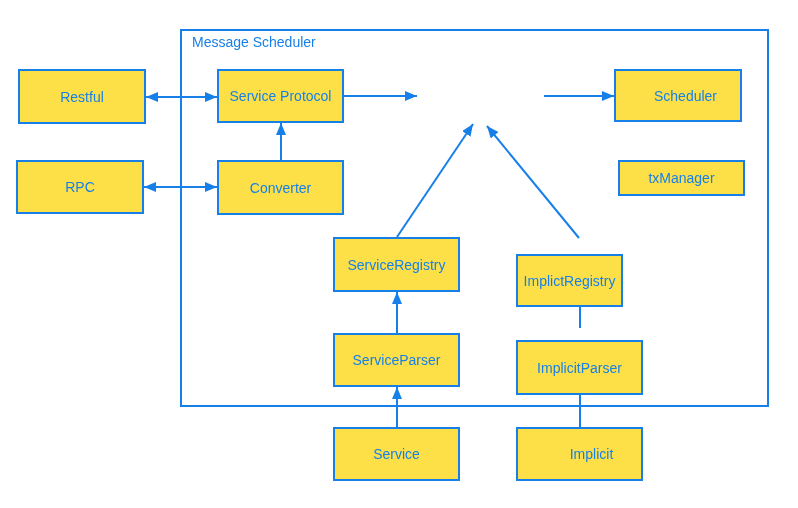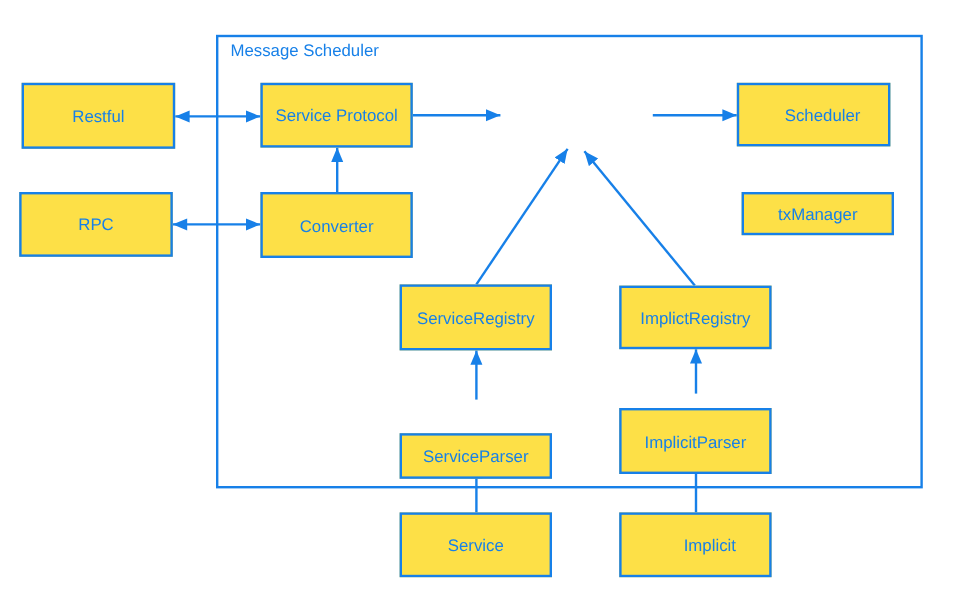--- a/index.html
+++ b/index.html
@@ -64,20 +64,20 @@
   </svg>
 
   <div class="node-layer" id="node-layer">
       <div class="node" style="left: 18px; top: 69px; width: 128px; height: 55px;">Restful</div>
       <div class="node" style="left: 16px; top: 160px; width: 128px; height: 54px;">RPC</div>
       <div class="node" style="left: 217px; top: 69px; width: 127px; height: 54px;">Service Protocol</div>
       <div class="node" style="left: 217px; top: 160px; width: 127px; height: 55px;">Converter</div>
       <div class="node" style="left: 614px; top: 69px; width: 128px; height: 53px; padding-left: 15px;">Scheduler</div>
       <div class="node" style="left: 618px; top: 160px; width: 127px; height: 36px;">txManager</div>
       <div class="node" style="left: 333px; top: 237px; width: 127px; height: 55px;">ServiceRegistry</div>
-      <div class="node" style="left: 516px; top: 238px; width: 127px; height: 53px;">ImplictRegistry</div>
-      <div class="node" style="left: 333px; top: 333px; width: 127px; height: 38px; margin-top: 28px;">ServiceParser</div>
+      <div class="node" style="left: 516px; top: 254px; width: 107px; height: 53px;">ImplictRegistry</div>
+      <div class="node" style="left: 333px; top: 333px; width: 127px; height: 54px;">ServiceParser</div>
       <div class="node" style="left: 516px; top: 340px; width: 127px; height: 55px;">ImplicitParser</div>
       <div class="node" style="left: 333px; top: 427px; width: 127px; height: 54px;">Service</div>
       <div class="node" style="left: 516px; top: 427px; width: 127px; height: 54px; padding-left: 24px;">Implicit</div>
     </div>
 
 </div>
 
 </body></html>

